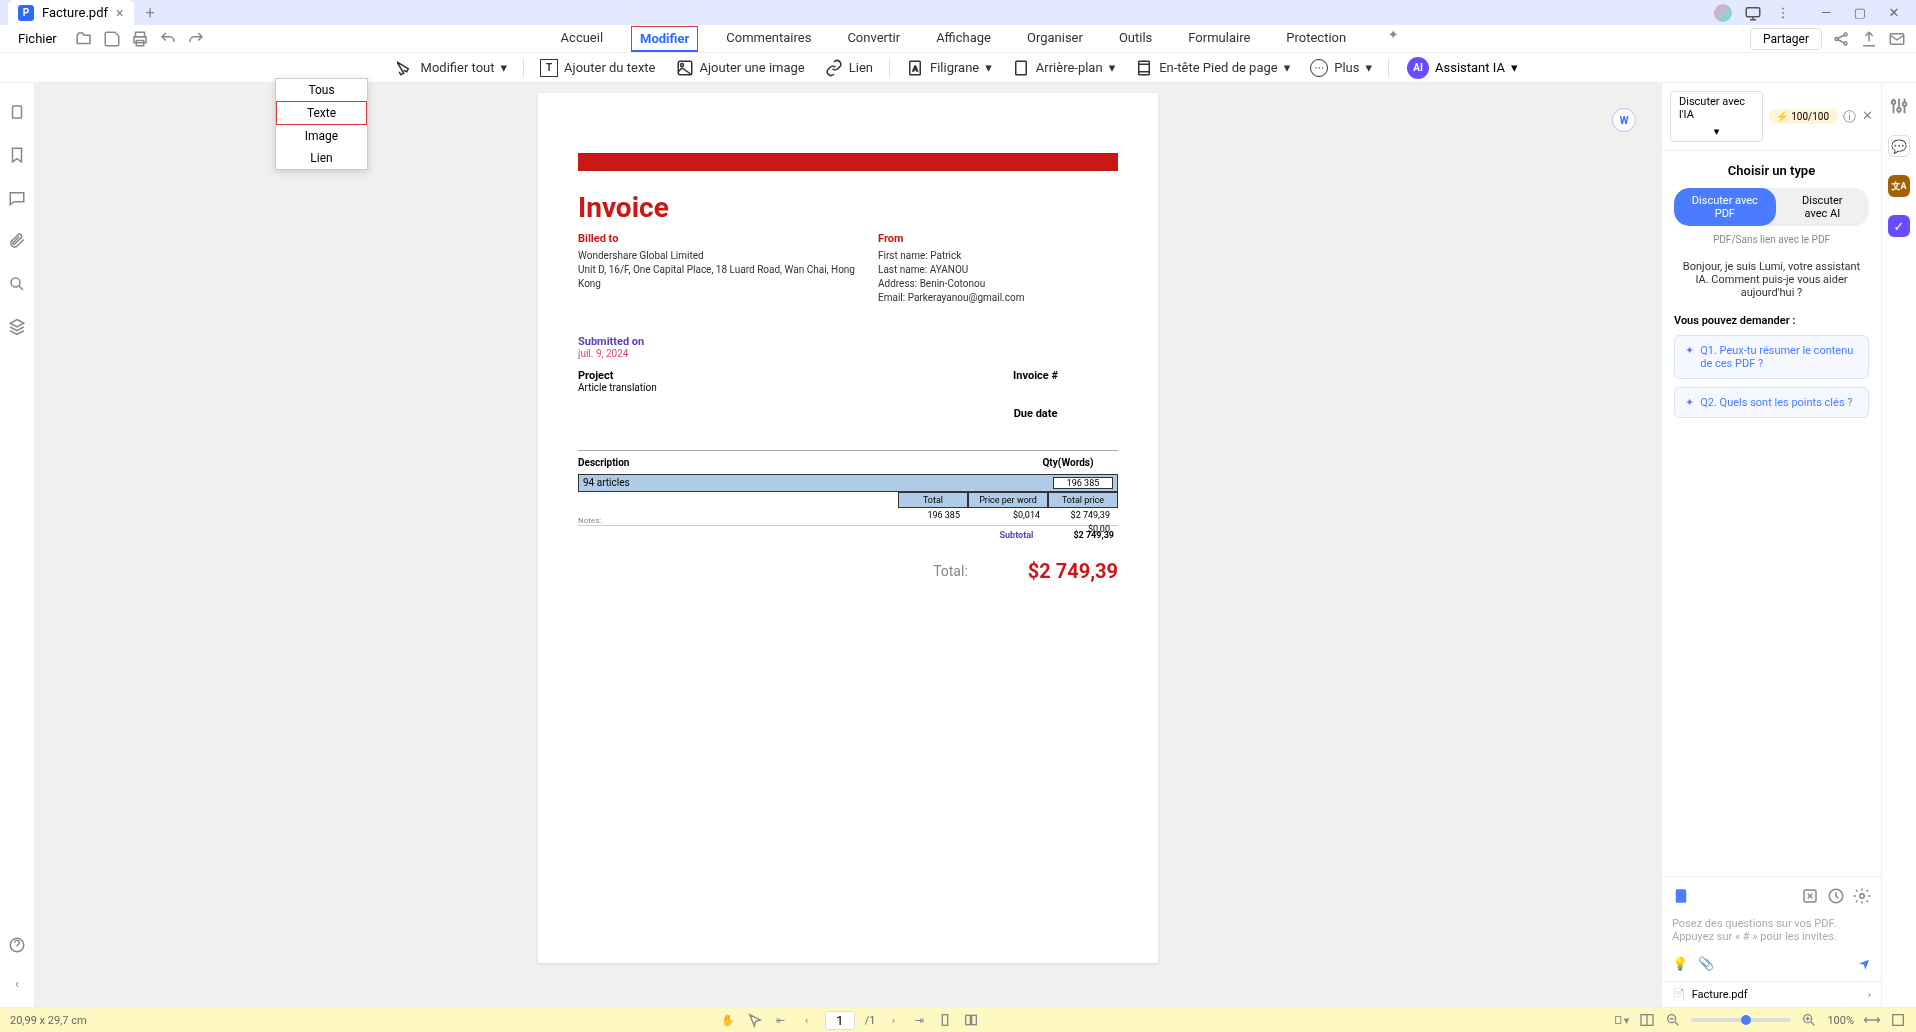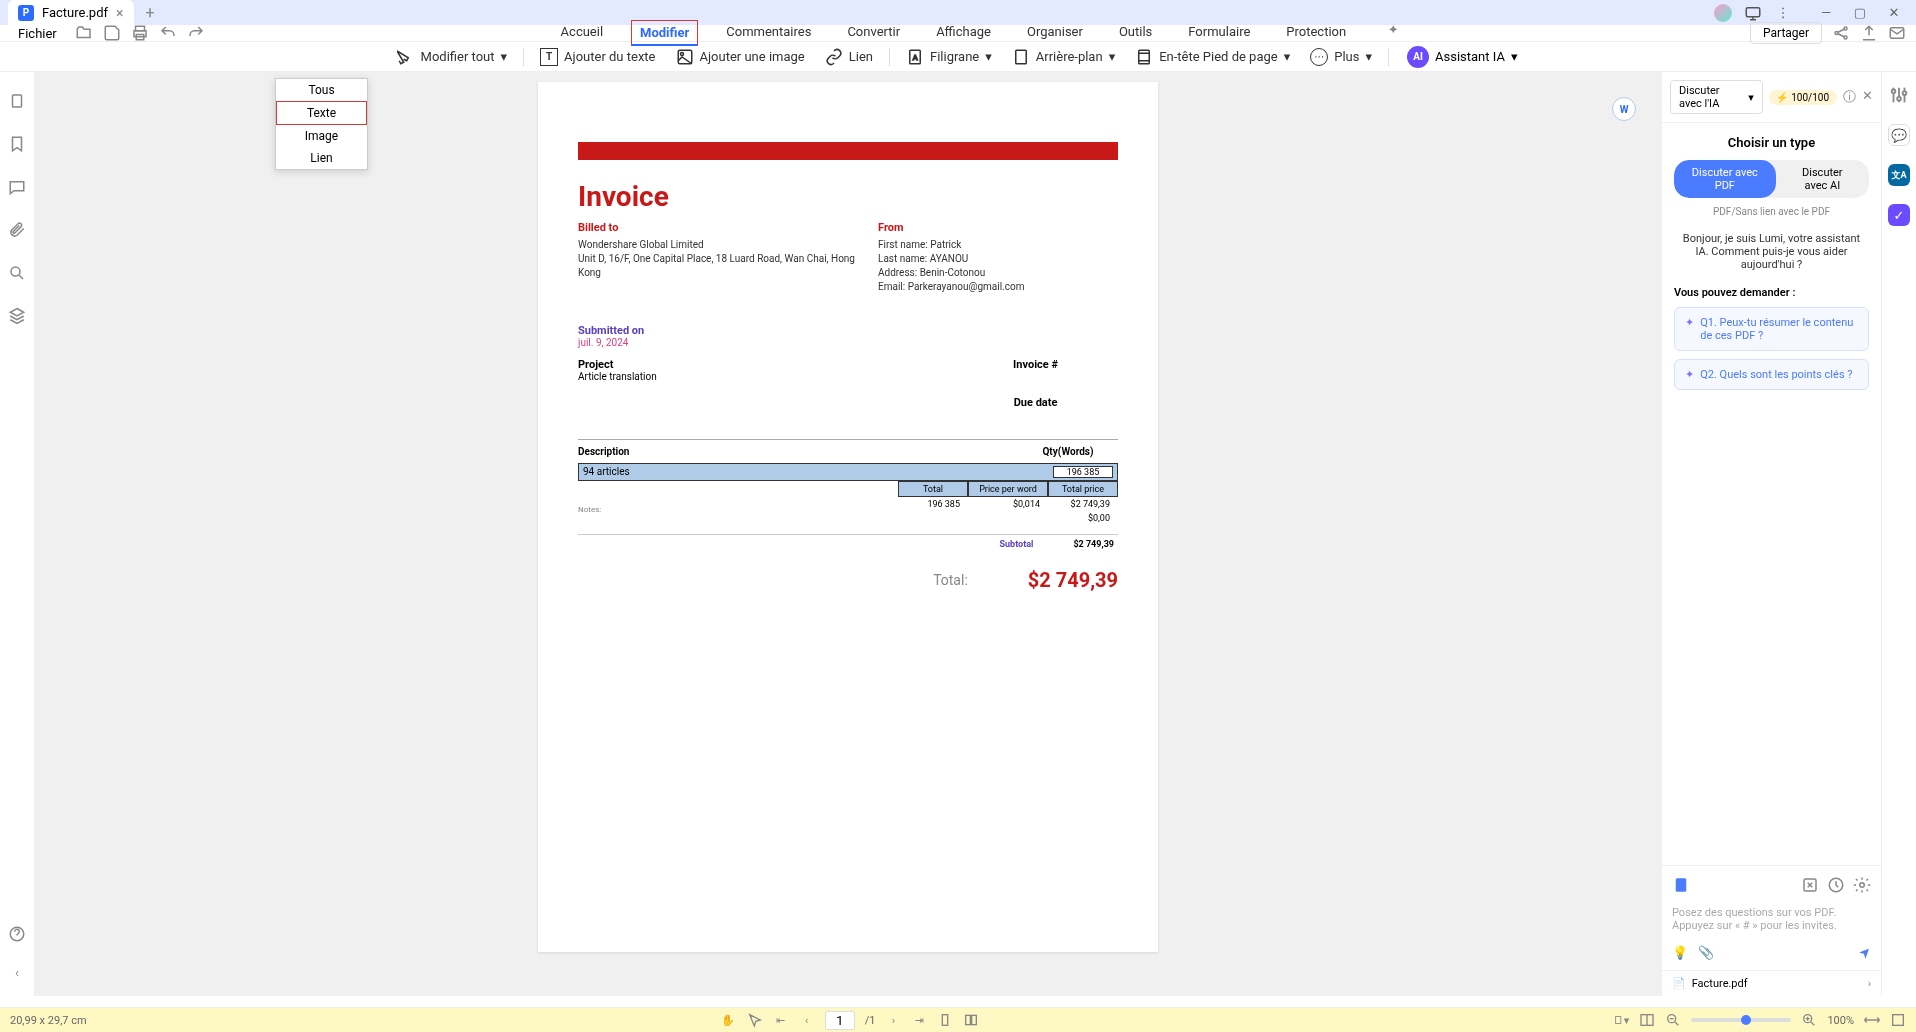--- a/index.html
+++ b/index.html
@@ -12,21 +12,21 @@
     .tab-close { color: #888; cursor: pointer; font-size: 14px; }
     .new-tab { color: #888; font-size: 16px; padding: 0 8px; cursor: pointer; }
     .title-spacer { flex: 1; }
     .title-right { display: flex; align-items: center; gap: 12px; }
     .title-icon { width: 18px; height: 18px; display: flex; align-items: center; justify-content: center; color: #555; cursor: pointer; }
     .win-controls { display: flex; gap: 6px; margin-left: 8px; }
     .win-btn { width: 28px; height: 20px; display: flex; align-items: center; justify-content: center; cursor: pointer; color: #666; }
     .gradient-circle { width: 18px; height: 18px; border-radius: 50%; background: linear-gradient(135deg, #ff9ac9, #60e9d0); }
     
     
-    .menu-bar { height: 17px; background: #fff; display: flex; align-items: center; padding: 0 10px; border-bottom: 1px solid #eee; }
+    .menu-bar { height: 28px; background: #fff; display: flex; align-items: center; padding: 0 10px; border-bottom: 1px solid #eee; }
     .file-btn { padding: 2px 8px; cursor: pointer; }
     .menu-icons { display: flex; gap: 10px; margin-left: 10px; }
     .menu-icon { width: 18px; height: 18px; color: #888; display: flex; align-items: center; justify-content: center; cursor: pointer; }
     .menu-tabs { flex: 1; display: flex; justify-content: center; gap: 20px; }
     .menu-tab { padding: 4px 8px; cursor: pointer; color: #333; font-size: 13px; }
     .menu-tab.active { color: #2b6bff; border: 1px solid #d43a3a; border-bottom: 2px solid #2b6bff; font-weight: bold; }
     .menu-right { display: flex; align-items: center; gap: 10px; }
     .share-btn { border: 1px solid #ddd; border-radius: 4px; padding: 3px 12px; font-size: 12px; cursor: pointer; }
     
     
@@ -65,33 +65,33 @@
     .project-text { font-size: 10px; }
     .table-area { margin-top: 30px; border-top: 1px solid #aaa; }
     .table-header { display: flex; font-weight: bold; font-size: 10px; padding: 6px 0; }
     .desc-col { flex: 2; }
     .qty-col { width: 100px; text-align: center; }
     .article-row { background: #b0cbe8; border: 1px solid #333; font-size: 10px; padding: 2px 4px; display: flex; }
     .totals-row { display: flex; justify-content: flex-end; }
     .totals-cell { width: 70px; background: #b0cbe8; border: 1px solid #333; font-size: 9px; text-align: center; padding: 2px; }
     .num-row { display: flex; justify-content: flex-end; font-size: 9px; padding: 2px 4px; }
     .num-cell { width: 70px; text-align: right; padding: 0 4px; }
-    .subtotal-row { display: flex; justify-content: flex-end; font-size: 9px; padding: 4px; border-top: 1px solid #ccc; margin-top: 20px; }
+    .subtotal-row { display: flex; justify-content: flex-end; font-size: 9px; padding: 4px; border-top: 1px solid #ccc; }
     .subtotal-label { color: #5b3fbf; font-weight: bold; margin-right: 40px; }
     .total-row { display: flex; justify-content: flex-end; align-items: center; margin-top: 15px; }
     .total-label { color: #888; font-size: 14px; margin-right: 60px; }
     .total-val { color: #c91818; font-size: 20px; font-weight: bold; }
     .notes-label { font-size: 8px; color: #888; margin-top: -20px; }
     
     .word-badge { position: absolute; top: 25px; right: 25px; width: 24px; height: 24px; border-radius: 50%; background: #fff; border: 1px solid #b0cbe8; display: flex; align-items: center; justify-content: center; color: #2b6bff; font-size: 10px; font-weight: bold; }
     
     
     .ai-panel { width: 220px; background: #fff; border-left: 1px solid #eee; display: flex; flex-direction: column; }
     .ai-header { display: flex; align-items: center; padding: 8px; border-bottom: 1px solid #eee; gap: 6px; }
-    .ai-dropdown { border: 1px solid #ddd; border-radius: 4px; padding: 3px 8px; font-size: 11px; display: flex; align-items: center; gap: 4px; cursor: pointer; }
+    .ai-dropdown { border: 1px solid #ddd; border-radius: 4px; padding: 3px 8px; font-size: 11px; display: flex; align-items: center; gap: 4px; cursor: pointer; flex-direction: column; }
     .ai-badge { background: #fff4d4; border-radius: 10px; padding: 2px 8px; font-size: 10px; display: flex; align-items: center; gap: 2px; }
     .bolt { color: #f5a623; }
     .ai-close { margin-left: auto; display: flex; gap: 6px; }
     .ai-body { padding: 12px; text-align: center; }
     .ai-type-title { font-size: 13px; font-weight: 600; margin-bottom: 10px; }
     .ai-type-btns { display: flex; justify-content: center; gap: 0; background: #f0f0f0; border-radius: 15px; overflow: hidden; margin: 0 auto 8px; width: fit-content; }
     .ai-type-btn { padding: 6px 14px; font-size: 11px; cursor: pointer; }
     .ai-type-btn.active { background: #4b7bff; color: #fff; border-radius: 15px; }
     .ai-sub { font-size: 10px; color: #888; }
     .ai-greeting { font-size: 11px; color: #333; margin: 15px 8px; text-align: center; }
@@ -104,21 +104,21 @@
     .ai-footer-icon { width: 18px; height: 18px; color: #888; cursor: pointer; }
     .ai-input { font-size: 11px; color: #aaa; padding: 4px 0; min-height: 30px; }
     .ai-send-row { display: flex; justify-content: space-between; align-items: center; margin-top: 8px; }
     .send-icon { color: #4b7bff; transform: rotate(-45deg); font-size: 14px; cursor: pointer; }
     .ai-file { border-top: 1px solid #eee; padding: 6px 10px; font-size: 11px; display: flex; align-items: center; gap: 6px; }
     
     
     .right-mini { width: 35px; display: flex; flex-direction: column; align-items: center; padding-top: 12px; gap: 18px; border-left: 1px solid #eee; }
     .mini-icon { width: 22px; height: 22px; border-radius: 6px; display: flex; align-items: center; justify-content: center; cursor: pointer; }
     .mini-icon.chat { background: #fff; border: 1px solid #ddd; }
-    .mini-icon.ai1 { background: #0369a1; color: #fff; }
+    .mini-icon.ai1 { background: #a16207; color: #fff; }
     .mini-icon.ai2 { background: #6b4bff; color: #fff; }
     
     
     .status-bar { position: absolute; bottom: 0; left: 0; right: 0; height: 25px; background: #fef9c3; border-top: 1px solid #eee; display: flex; align-items: center; padding: 0 10px; font-size: 11px; color: #666; }
     .status-left { }
     .status-center { flex: 1; display: flex; justify-content: center; align-items: center; gap: 10px; }
     .page-input { width: 30px; text-align: center; border: 1px solid #ddd; border-radius: 2px; padding: 1px; }
     .status-right { display: flex; align-items: center; gap: 10px; }
     .zoom-slider { width: 100px; height: 4px; background: #ddd; border-radius: 2px; position: relative; }
     .zoom-thumb { position: absolute; left: 50%; top: -3px; width: 10px; height: 10px; background: #4b7bff; border-radius: 50%; }

